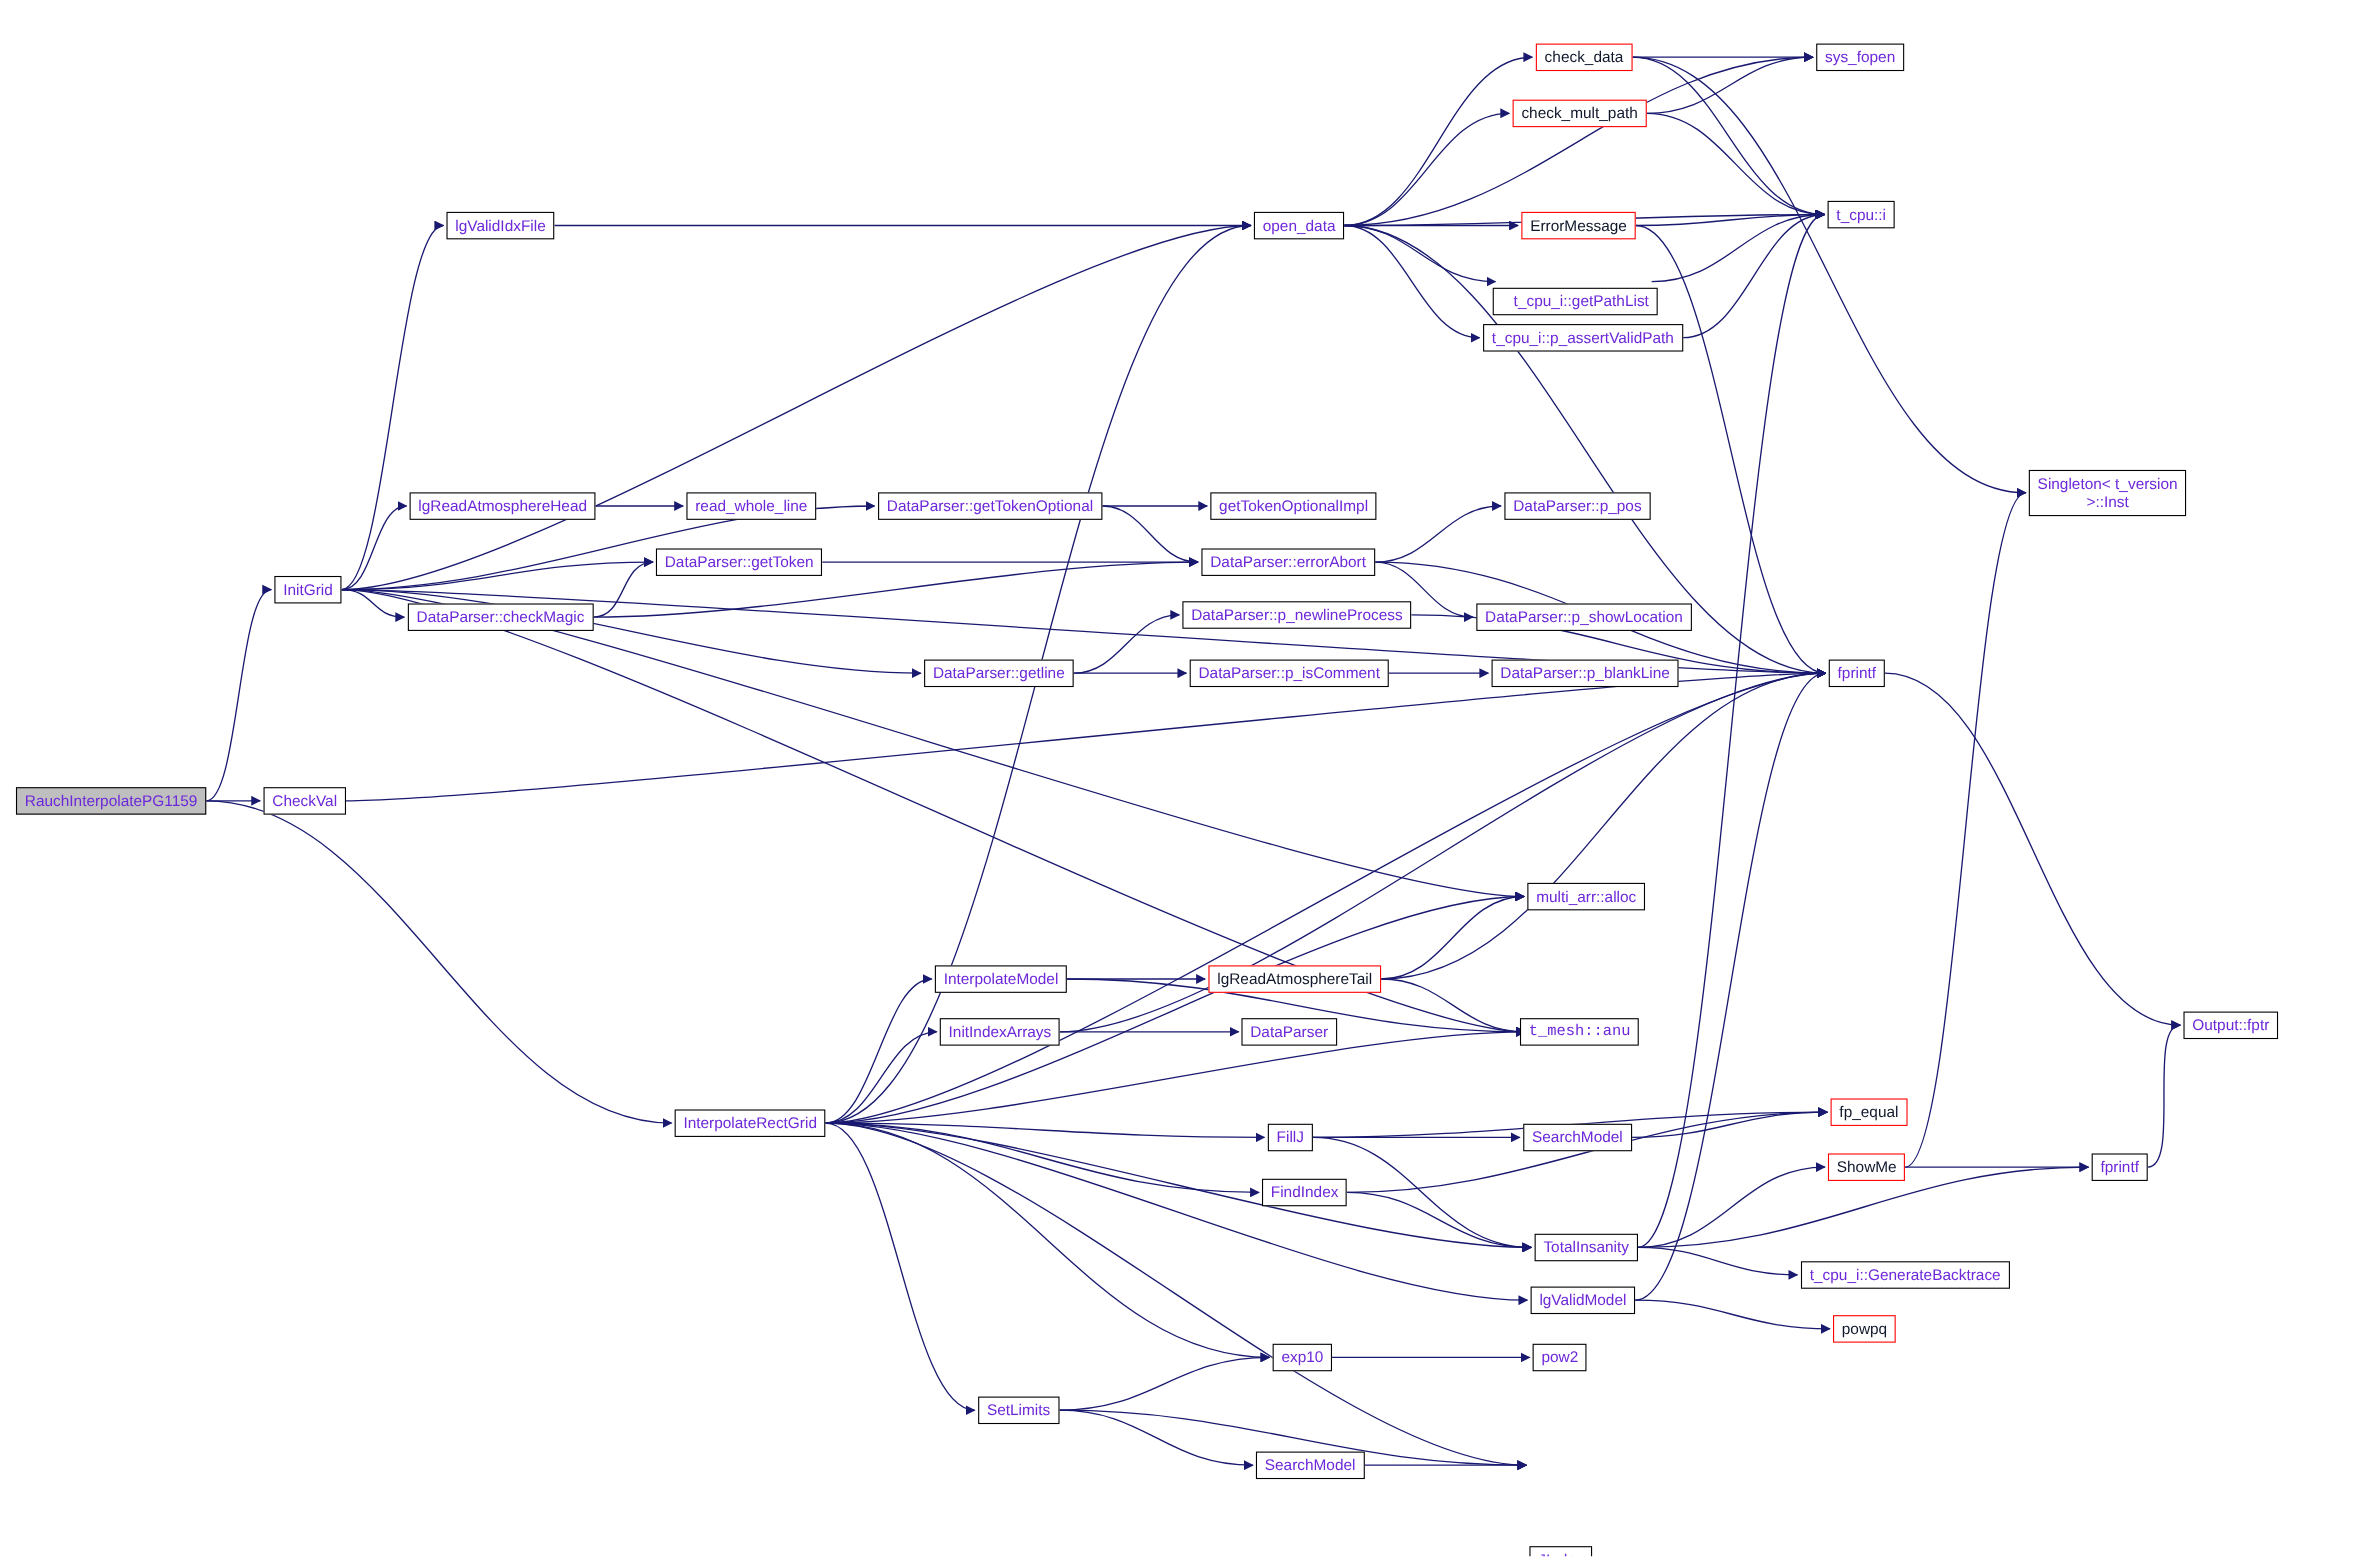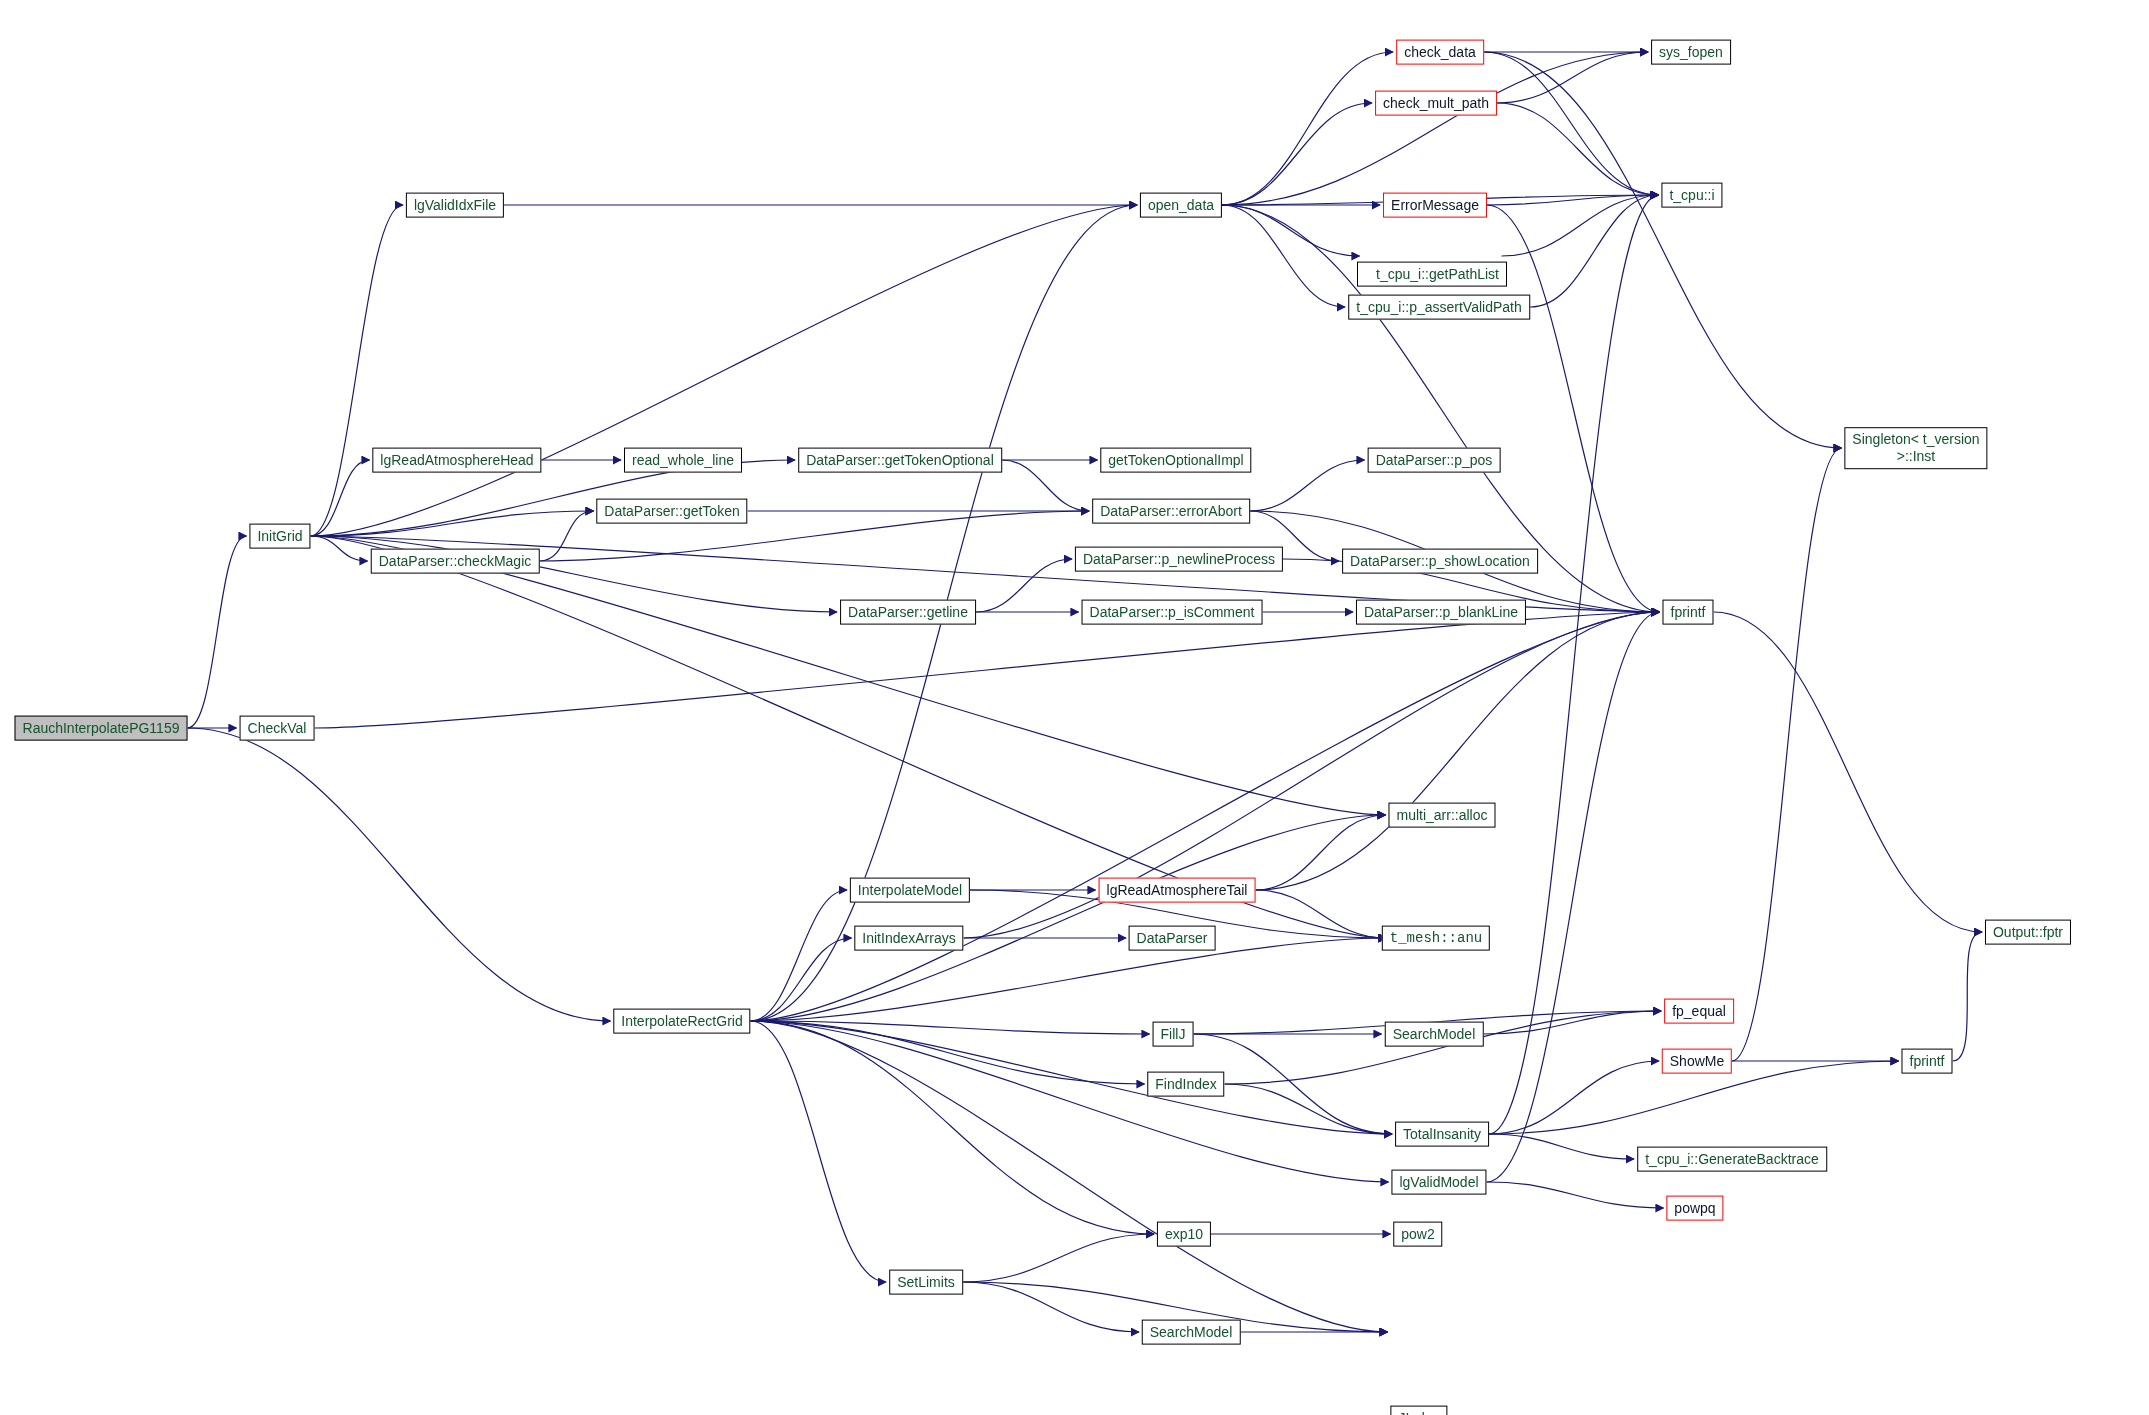--- a/index.html
+++ b/index.html
@@ -26,21 +26,21 @@
   .edge {
     fill: none;
     stroke: #191970;
     stroke-width: 1.2;
   }
   .node {
     position: absolute;
     transform: translate(-50%, -50%);
     background: #ffffff;
     border: 1px solid #000000;
-    color: #14532d;
+    color: #6d28d9;
     font-size: 14px;
     line-height: 1.2;
     padding: 3px 7px;
     white-space: pre-line;
     text-align: center;
     z-index: 2;
     cursor: pointer;
     box-sizing: border-box;
   }
   .node.focus {

